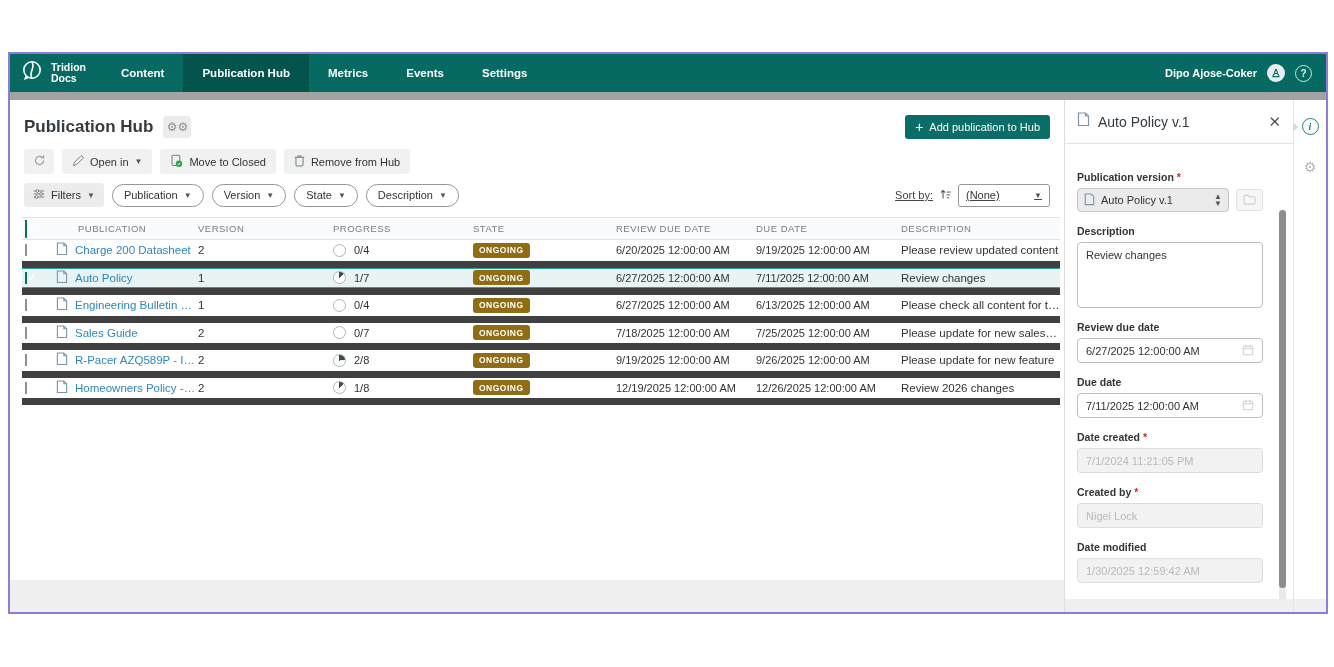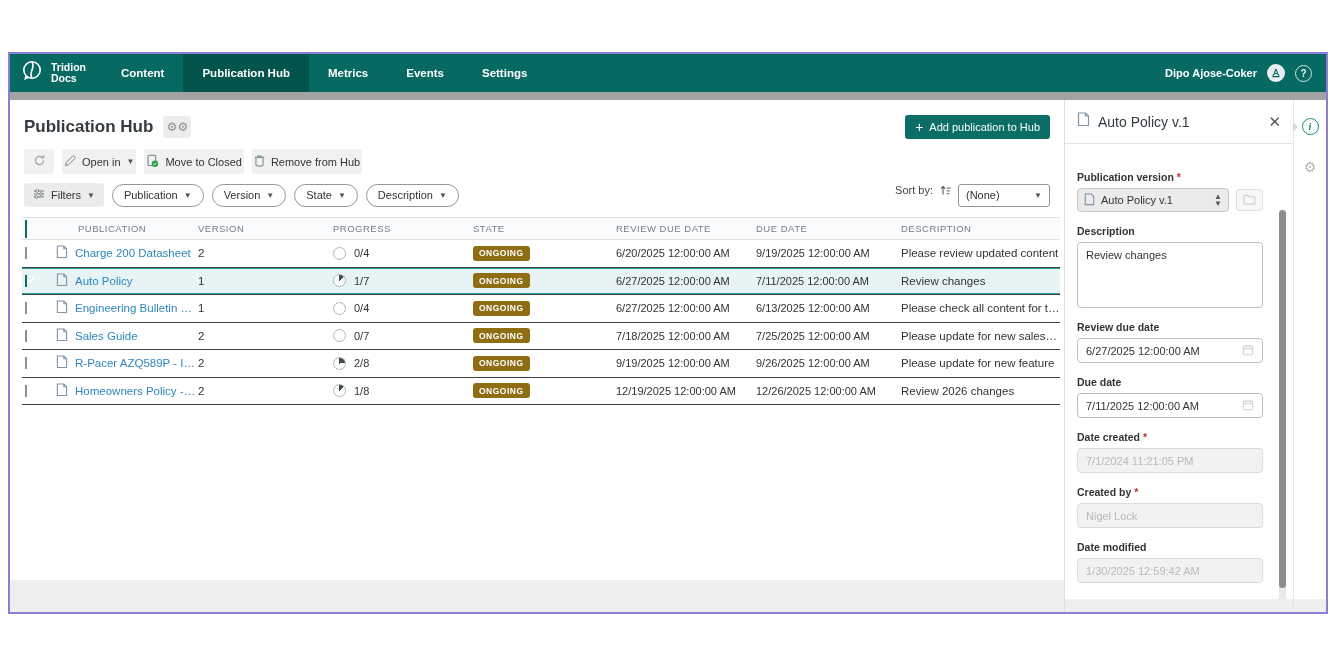--- a/index.html
+++ b/index.html
@@ -26,38 +26,38 @@
   .page-title { font-size:17px; font-weight:600; color:#333a40; }
   .title-gear-btn { margin-left:10px; width:28px; height:22px; background:#ececec; border:none; border-radius:3px; color:#8a9196; font-size:12px; cursor:pointer; }
   .add-pub-btn { margin-left:auto; height:24px; background:#0a6e66; color:#fff; border:none; border-radius:3px; font-size:11px; padding:0 10px; display:flex; align-items:center; gap:6px; cursor:pointer; }
   .add-pub-btn .plus { font-size:14px; font-weight:400; line-height:1; }
 
   .tabs { display:flex; gap:26px; padding:20px 0 0 22px; border-bottom:1px solid #e4e4e4; }
   .tab { font-size:11px; font-weight:bold; color:#3c4248; padding-bottom:9px; cursor:pointer; border-bottom:3px solid transparent; }
   .tab.active { color:#0d7e8a; border-bottom-color:#0d7e8a; }
 
   .toolbar { display:flex; align-items:center; gap:8px; padding:10px 14px 0 14px; }
-  .tbtn { height:25px; background:#f1f1f1; border:none; border-radius:3px; font-size:11px; color:#333; display:flex; align-items:center; gap:6px; padding:0 2px; cursor:pointer; }
+  .tbtn { height:25px; background:#f1f1f1; border:none; border-radius:3px; font-size:11px; color:#333; display:flex; align-items:center; gap:6px; padding:0 10px; cursor:pointer; }
   .tbtn svg { flex:0 0 auto; }
   .caret { font-size:8px; color:#555; }
 
   .filter-row { display:flex; align-items:center; gap:8px; padding:9px 14px 8px 14px; }
   .filters-btn { height:24px; background:#ececec; border:none; border-radius:3px; font-size:11px; color:#333; display:flex; align-items:center; gap:6px; padding:0 9px; cursor:pointer; }
   .pill { height:23px; background:#fff; border:1px solid #8f969c; border-radius:12px; font-size:11px; color:#333; display:flex; align-items:center; gap:6px; padding:0 11px; cursor:pointer; }
-  .sort-area { margin-left:auto; display:flex; gap:6px; font-size:11px; color:#444; }
+  .sort-area { margin-left:auto; display:flex; align-items:center; gap:6px; font-size:11px; color:#444;text-decoration:underline; }
   .sort-select { width:92px; height:23px; border:1px solid #8f969c; border-radius:3px; background:#fff; font-size:11px; color:#333; display:flex; align-items:center; padding:0 7px; cursor:pointer; }
   .sort-select .caret { margin-left:auto; }
 
   
   .table { margin:2px 4px 0 12px; }
   .trow { display:grid; grid-template-columns:34px 142px 135px 140px 143px 140px 145px 1fr; align-items:center; }
   .thead { height:23px; background:#fafbfc; border-top:1px solid #e2e2e2; border-bottom:1px solid #e2e2e2; }
   .th { font-size:9.5px; color:#767d86; letter-spacing:.5px; white-space:nowrap; }
   .th.pubh { padding-left:22px; }
-  .tbody .trow { height:27.5px; border-bottom:1px solid #404040; background:#fff; font-size:11.5px; color:#333; cursor:default; }
+  .tbody .trow { height:27.5px; border-bottom:7px solid #404040; background:#fff; font-size:11.5px; color:#333; cursor:default; }
   .tbody .trow.selected { background:#e7f4f3; box-shadow: inset 0 1px 0 #2aa19d, inset 0 -1px 0 #2aa19d; }
   .cell { white-space:nowrap; overflow:hidden; text-overflow:ellipsis; }
   .cb { width:14px; height:14px; border:1.5px solid #8b9298; border-radius:3px; background:#fff; margin-left:3px; cursor:pointer; position:relative; }
   .cb.checked, .cb.indet { background:#0a6e66; border-color:#0a6e66; }
   .cb.checked::after { content:"✓"; position:absolute; left:1.5px; top:-1px; color:#fff; font-size:11px; font-weight:bold; }
   .cb.indet::after { content:""; position:absolute; left:2px; top:5px; width:7px; height:2px; background:#fff; }
   .pub-cell { display:flex; align-items:center; gap:7px; }
   .pub-link { color:#2e86c1; cursor:pointer; overflow:hidden; text-overflow:ellipsis; white-space:nowrap; }
   .prog-cell { display:flex; align-items:center; gap:8px; font-size:11px; }
   .pie { width:13px; height:13px; border-radius:50%; border:1.5px solid #aeb5ba; background:#fff; }

